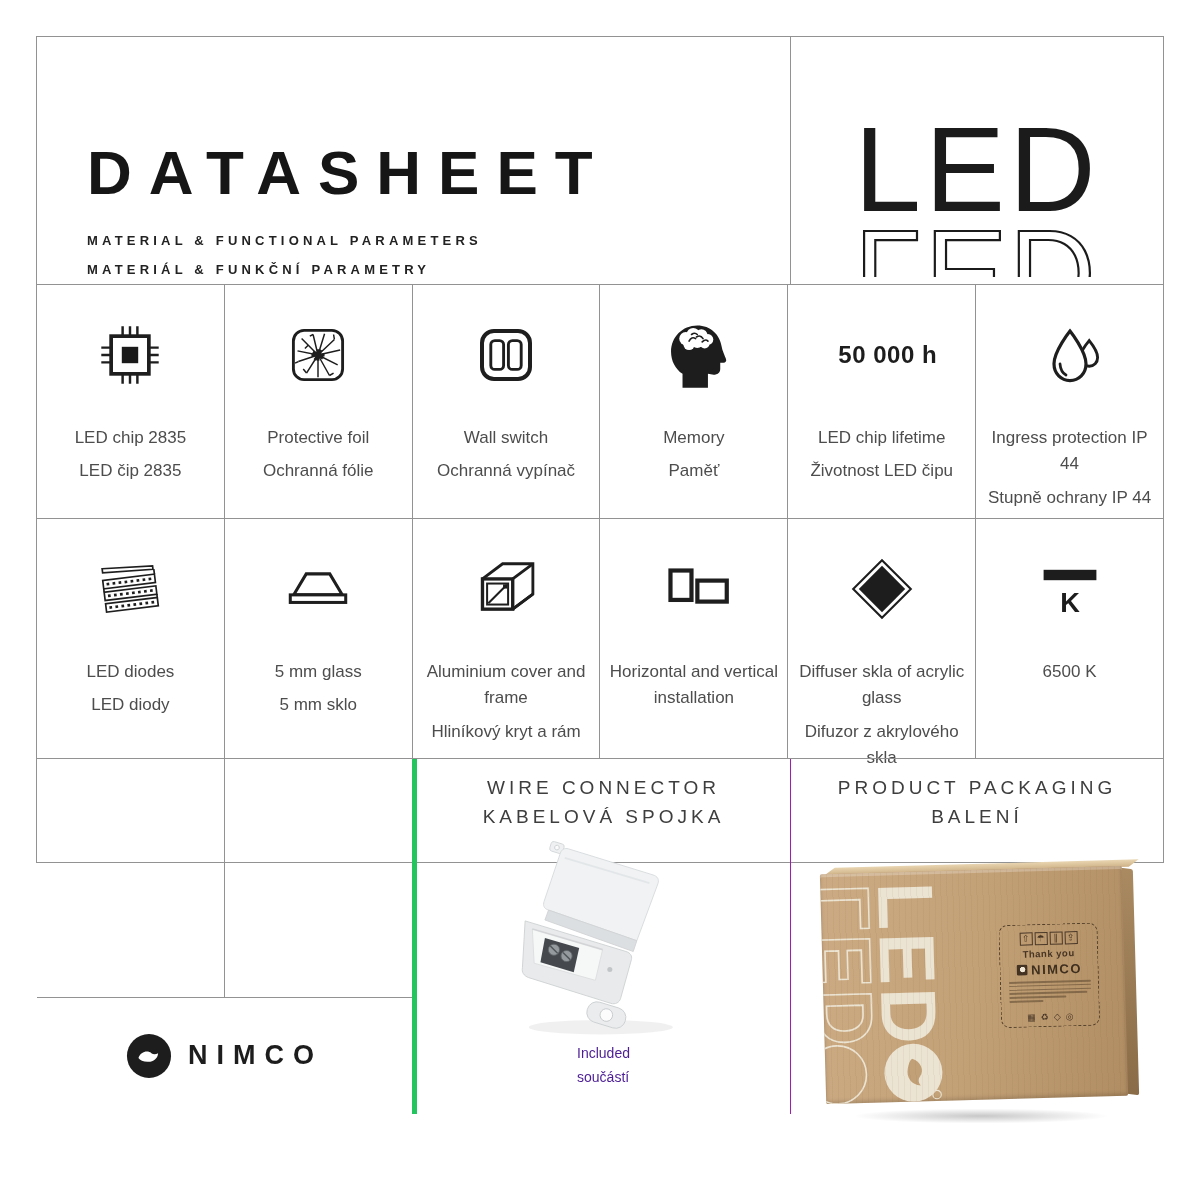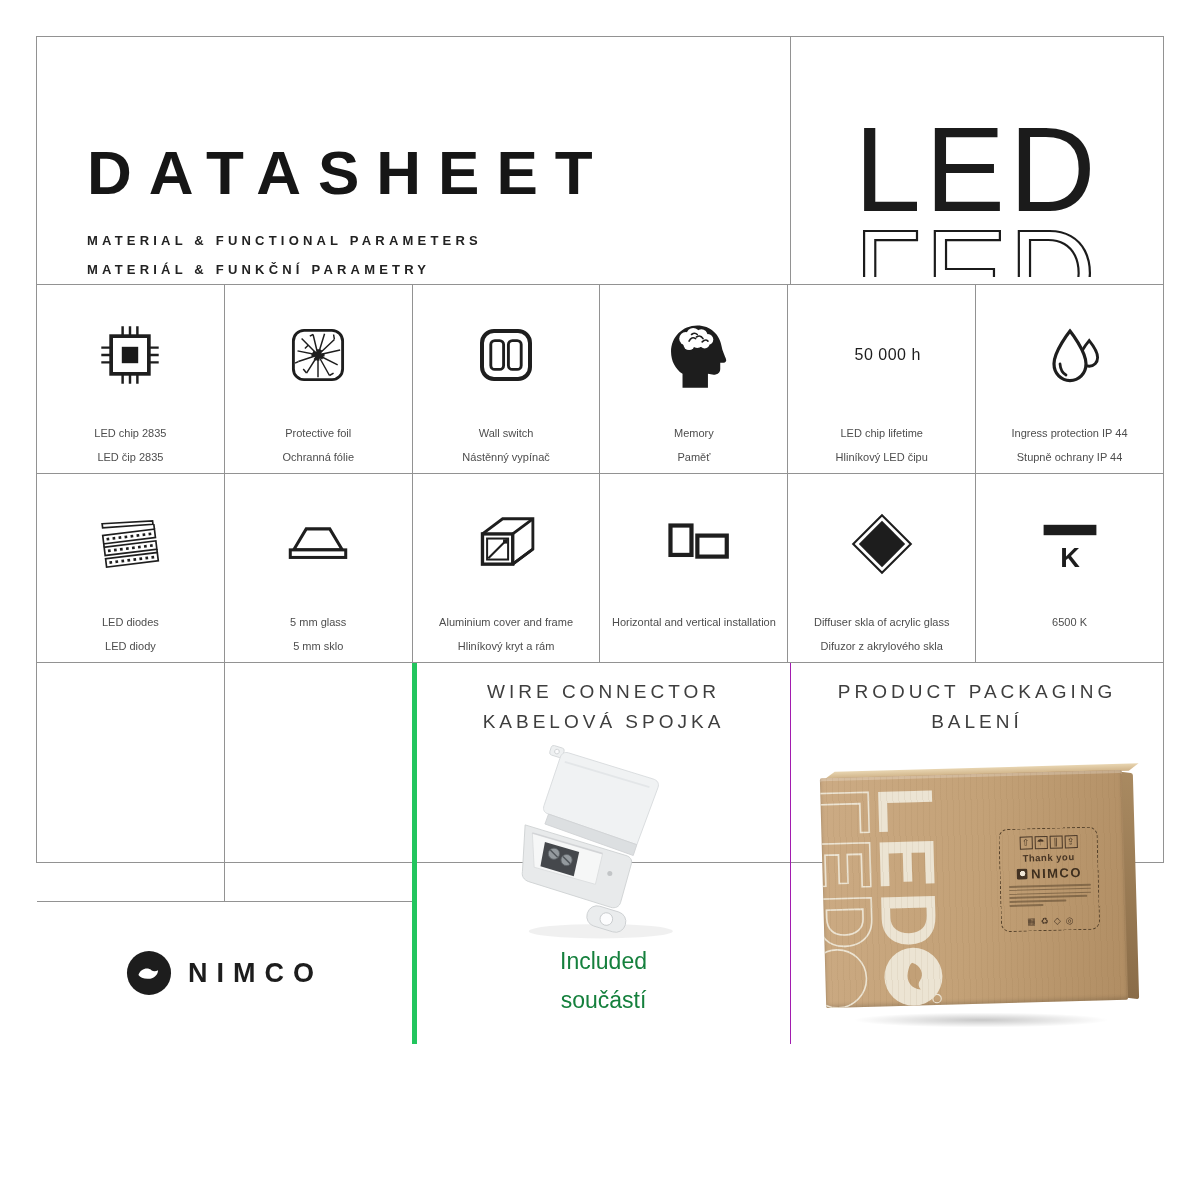--- a/index.html
+++ b/index.html
@@ -20,36 +20,36 @@
   .tcell-right{ flex:1; border-left:1px solid #929292; display:flex; justify-content:center; }
   .ds-title { font-size:62px; font-weight:bold; letter-spacing:17px; color:#161616; white-space:nowrap; }
   .ds-subs  { margin-top:18px; }
   .ds-sub   { font-size:13px; font-weight:bold; letter-spacing:4.2px; color:#222; line-height:29px; white-space:nowrap; }
   .led-logo { margin-top:28px; }
 
   
   .fcell { flex:1; border-left:1px solid #929292; text-align:center; }
   .fcell:first-child { border-left:none; }
   .icon-zone { height:140px; display:flex; align-items:center; justify-content:center; }
-  .lifetime  { font-size:16px; font-weight:normal; letter-spacing:.5px; color:#1d1d1d;margin-left:12px; }
-  .lbl { max-width:172px; margin:0 auto; font-size:11px; color:#4d4d4d; line-height:1.55; }
+  .lifetime  { font-size:24px; font-weight:bold; letter-spacing:.5px; color:#1d1d1d;margin-left:12px; }
+  .lbl { max-width:172px; margin:0 auto; font-size:17px; color:#4d4d4d; line-height:1.55; }
   .lbl .en, .lbl .cs { margin-bottom:7px; }
 
   
   .b-left { width:375px; display:flex; flex-direction:column; }
   .b-left-top { height:238px; display:flex; }
   .b-empty { flex:1; }
   .b-empty + .b-empty { border-left:1px solid #929292; }
   .b-nimco { flex:1; border-top:1px solid #929292; display:flex; align-items:center; justify-content:center; gap:16px; }
   .nimco-word { font-size:27px; font-weight:bold; letter-spacing:9px; color:#1d1d1d; }
 
   .b-mid  { width:378px; border-left:5px solid #22c55e; display:flex; flex-direction:column; align-items:center; }
   .b-right{ flex:1; border-left:1px solid #a21caf; display:flex; flex-direction:column; align-items:center; }
   .sec-h { margin-top:14px; font-size:19px; letter-spacing:4px; color:#3e3e3e; line-height:1.55; text-align:center; }
-  .included-note { margin-top:auto; margin-bottom:24px; font-size:23px; color:#15803d; line-height:1.7; text-align:center; }
+  .included-note { margin-top:auto; margin-bottom:24px; font-size:14px; color:#4c1d95; line-height:1.7; }
   .connector-art { margin-top:6px; }
 
   
   .box-wrap { position:relative; width:316px; height:252px; margin-top:30px; }
   .box-shadow { position:absolute; left:-8px; right:-16px; bottom:-12px; height:20px;
     background:radial-gradient(ellipse closest-side, rgba(0,0,0,0.22), rgba(0,0,0,0) 75%); }
   .box { position:absolute; left:4px; top:8px; width:302px; height:230px; transform:rotate(-1.6deg); }
   .box-top-edge { position:absolute; left:5px; right:-7px; top:-6px; height:7px;
     background:linear-gradient(#e8d5b1,#cfb287); transform:skewX(-55deg); transform-origin:bottom left; }
   .box-right-edge { position:absolute; right:-11px; top:2px; width:12px; height:226px;
@@ -143,21 +143,21 @@
     <div class="fcell">
       <div class="icon-zone">
         <svg width="80" height="80" viewBox="0 0 100 100">
           <rect x="20" y="20" width="60" height="60" rx="15" fill="none" stroke="#1e1e1e" stroke-width="5"></rect>
           <rect x="31" y="32" width="16" height="36" rx="5" fill="none" stroke="#1e1e1e" stroke-width="3.6"></rect>
           <rect x="53" y="32" width="16" height="36" rx="5" fill="none" stroke="#1e1e1e" stroke-width="3.6"></rect>
         </svg>
       </div>
       <div class="lbl">
           <div class="en">Wall switch</div>
-        <div class="cs">Nástěnný vypínač</div>
+        <div class="cs">Ochranná vypínač</div>
         </div>
     </div>
 
     <div class="fcell">
       <div class="icon-zone">
         <svg width="82" height="82" viewBox="0 0 100 100">
           <path fill="#1d1d1d" d="M36,90 L36,73 C27,67 22,57 22,46 C22,28 36,14 54,14 C70,14 82,25 84,41 C84,43 88,52 89,55 C90,57.5 88.5,59.5 86,59.5 L82,59.5 L82,67 C82,71.5 78.5,74 74,74 L67,73 L67,90 Z"></path>
           <g fill="#ffffff">
             <circle cx="40" cy="30" r="8"></circle>
               <circle cx="49" cy="25" r="8"></circle>
@@ -177,21 +177,21 @@
         <div class="cs">Paměť</div>
         </div>
     </div>
 
     <div class="fcell">
       <div class="icon-zone">
         <div class="lifetime">50 000 h</div>
       </div>
       <div class="lbl">
           <div class="en">LED chip lifetime</div>
-        <div class="cs">Hliníkový LED čipu</div>
+        <div class="cs">Životnost LED čipu</div>
         </div>
     </div>
 
     <div class="fcell">
       <div class="icon-zone">
         <svg width="80" height="80" viewBox="0 0 100 100">
           <path d="M74,32 C74,32 63,45 63,53 C63,59.5 68,64 74,64 C80,64 84.5,59.5 84.5,53 C84.5,45 74,32 74,32 Z" fill="none" stroke="#1e1e1e" stroke-width="3.6"></path>
           <path d="M50,20 C50,20 30,45 30,61 C30,73.5 39,82 50,82 C61,82 70,73.5 70,61 C70,45 50,20 50,20 Z" fill="#ffffff" stroke="#1e1e1e" stroke-width="4"></path>
           <path d="M37.5,61 C38,67.5 40.5,72.5 45,75" fill="none" stroke="#1e1e1e" stroke-width="3.4" stroke-linecap="round"></path>
         </svg>

